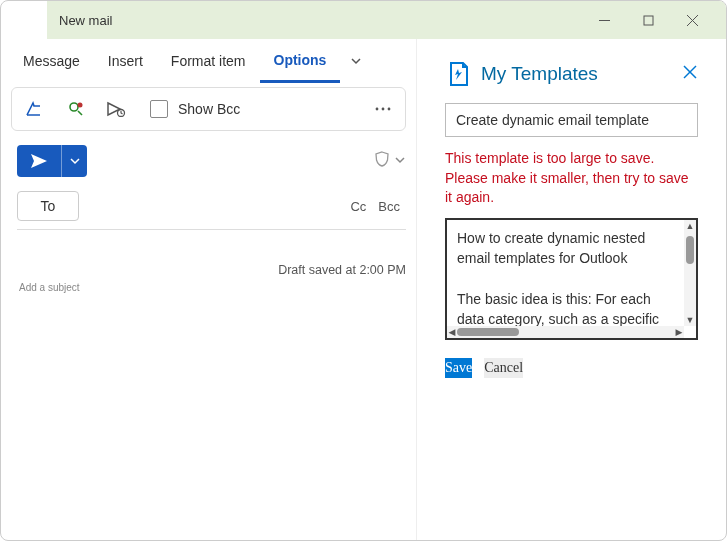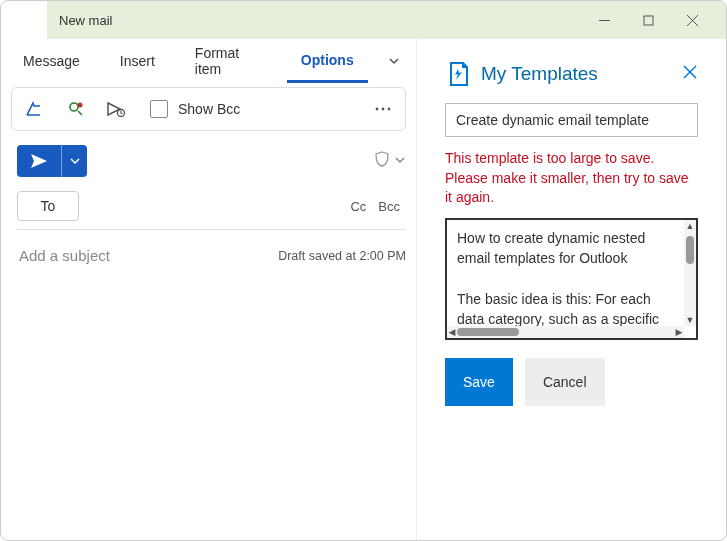--- a/index.html
+++ b/index.html
@@ -3,60 +3,60 @@
 <meta charset="utf-8">
 <style>
   * { box-sizing: border-box; font-family: "Segoe UI", Arial, sans-serif; }
   body { margin: 0; background: #fff; width: 727px; height: 541px; border: 1px solid #ccc; border-radius: 8px; overflow: hidden; display: flex; flex-direction: column; }
   .titlebar { height: 38px; background: #e5efdb; display: flex; align-items: center; padding: 0 12px; font-size: 13px; color: #333; margin-left: 46px; }
   .titlebar-title { flex: 1; }
   .win-btn { width: 44px; height: 38px; display: flex; align-items: center; justify-content: center; color: #555; }
   .win-btn svg { width: 11px; height: 11px; }
   .content { flex: 1; display: flex; }
   .left { width: 416px; display: flex; flex-direction: column; padding: 0 0 0 0; border-right: 1px solid #eee; }
-  .tabs { display: flex; align-items: center; height: 44px; padding: 0 8px; gap: 12px; }
+  .tabs { display: flex; align-items: center; height: 44px; padding: 0 8px; gap: 0; }
   .tab { padding: 0 14px; height: 44px; display: flex; align-items: center; font-size: 14px; color: #333; cursor: pointer; }
   .tab.active { font-weight: 600; color: #185abd; border-bottom: 3px solid #185abd; }
   .tab-overflow { width: 32px; display: flex; align-items: center; justify-content: center; color: #555; }
   .toolbar { margin: 4px 10px 0 10px; border: 1px solid #ddd; border-radius: 6px; height: 44px; display: flex; align-items: center; padding: 0 6px; gap: 4px; text-align: center; }
   .tb-btn { width: 36px; height: 32px; display: flex; align-items: center; justify-content: center; color: #185abd; border-radius: 4px; }
   .tb-check { width: 18px; height: 18px; border: 1px solid #888; border-radius: 2px; margin-right: 6px; }
   .tb-label { font-size: 14px; color: #333; margin-right: 8px; }
   .tb-more { width: 32px; display: flex; align-items: center; justify-content: center; color: #555; }
   .sendrow { display: flex; align-items: center; margin: 14px 10px 0 16px; }
   .send-btn { display: flex; background: #185abd; color: #fff; border-radius: 4px; overflow: hidden; height: 32px; }
   .send-main { width: 44px; display: flex; align-items: center; justify-content: center; }
   .send-drop { width: 26px; display: flex; align-items: center; justify-content: center; border-left: 1px solid rgba(255,255,255,0.4); }
   .sendrow-spacer { flex: 1; }
   .sec-icon { color: #888; margin-right: 4px; }
   .to-row { display: flex; align-items: center; margin: 14px 10px 0 16px; border-bottom: 1px solid #ddd; padding-bottom: 8px; }
   .to-btn { border: 1px solid #ccc; border-radius: 4px; height: 30px; width: 62px; display: flex; align-items: center; justify-content: center; font-size: 14px; color: #333; }
   .to-input { flex: 1; border: none; outline: none; font-size: 14px; padding: 4px 8px; }
   .ccbcc { font-size: 13px; color: #555; padding: 0 6px; cursor: pointer; }
   .subject-row { display: flex; align-items: center; margin: 8px 10px 0 16px; padding: 8px 0; }
-  .subject-input { flex: 1; border: none; outline: none; font-size: 15px; color: #555; }
+  .subject-input { flex: 1; border: none; outline: none; font-size: 10px; color: #555; margin-top: 35px; }
   .subject-input::placeholder { color: #888; }
   .draft-status { font-size: 12.5px; color: #555; white-space: nowrap; }
   .right { flex: 1; padding: 22px 28px 0 28px; display: flex; flex-direction: column; }
   .panel-head { display: flex; align-items: center; margin-bottom: 16px; }
   .panel-icon { width: 26px; height: 26px; margin-right: 10px; }
   .panel-title { font-size: 19px; color: #0369a1; flex: 1; }
   .panel-close { color: #0078d4; cursor: pointer; }
   .tpl-name { width: 100%; height: 34px; border: 1px solid #bbb; padding: 0 10px; font-size: 14px; color: #333; outline: none; }
   .tpl-error { color: #c50f1f; font-size: 14px; margin: 12px 0 10px 0; line-height: 1.4; }
   .tpl-body-wrap { position: relative; border: 2px solid #333; height: 122px; }
   .tpl-body { width: calc(100% - 12px); height: 100%; border: none; resize: none; padding: 8px 10px; font-size: 14px; color: #333; line-height: 1.45; outline: none; font-family: inherit; overflow: hidden; }
   .vscroll { position: absolute; right: 0; top: 0; bottom: 12px; width: 12px; background: #f3f3f3; }
   .vscroll-thumb { position: absolute; top: 16px; left: 2px; width: 8px; height: 28px; background: #999; border-radius: 4px; }
   .vscroll-arrow { position: absolute; left: 1px; width: 10px; height: 10px; color: #555; font-size: 9px; text-align: center; }
   .hscroll { position: absolute; left: 0; right: 12px; bottom: 0; height: 12px; background: #f3f3f3; }
   .hscroll-thumb { position: absolute; left: 10px; top: 2px; width: 62px; height: 8px; background: #999; border-radius: 4px; }
   .hscroll-arrow { position: absolute; top: 0; width: 10px; height: 12px; color: #555; font-size: 9px; display:flex; align-items:center; justify-content:center; }
   .btn-row { display: flex; gap: 12px; margin-top: 18px; }
-  .btn { height: 48px; padding: 0 18px; font-size: 14px; display: flex; align-items: center; justify-content: center; cursor: pointer; border: none; }
+  .btn { height: 20px; padding: 0 0; font-size: 14px; display: flex; align-items: center; justify-content: center; cursor: pointer; border: none; font-family: Liberation Serif, serif; }
   .btn-primary { background: #0078d4; color: #fff; }
   .btn-secondary { background: #ededed; color: #333; }
 </style>
 </head>
 <body>
 
 <div class="titlebar">
   <div class="titlebar-title">New mail</div>
   <div class="win-btn">
     <svg viewBox="0 0 11 11">

